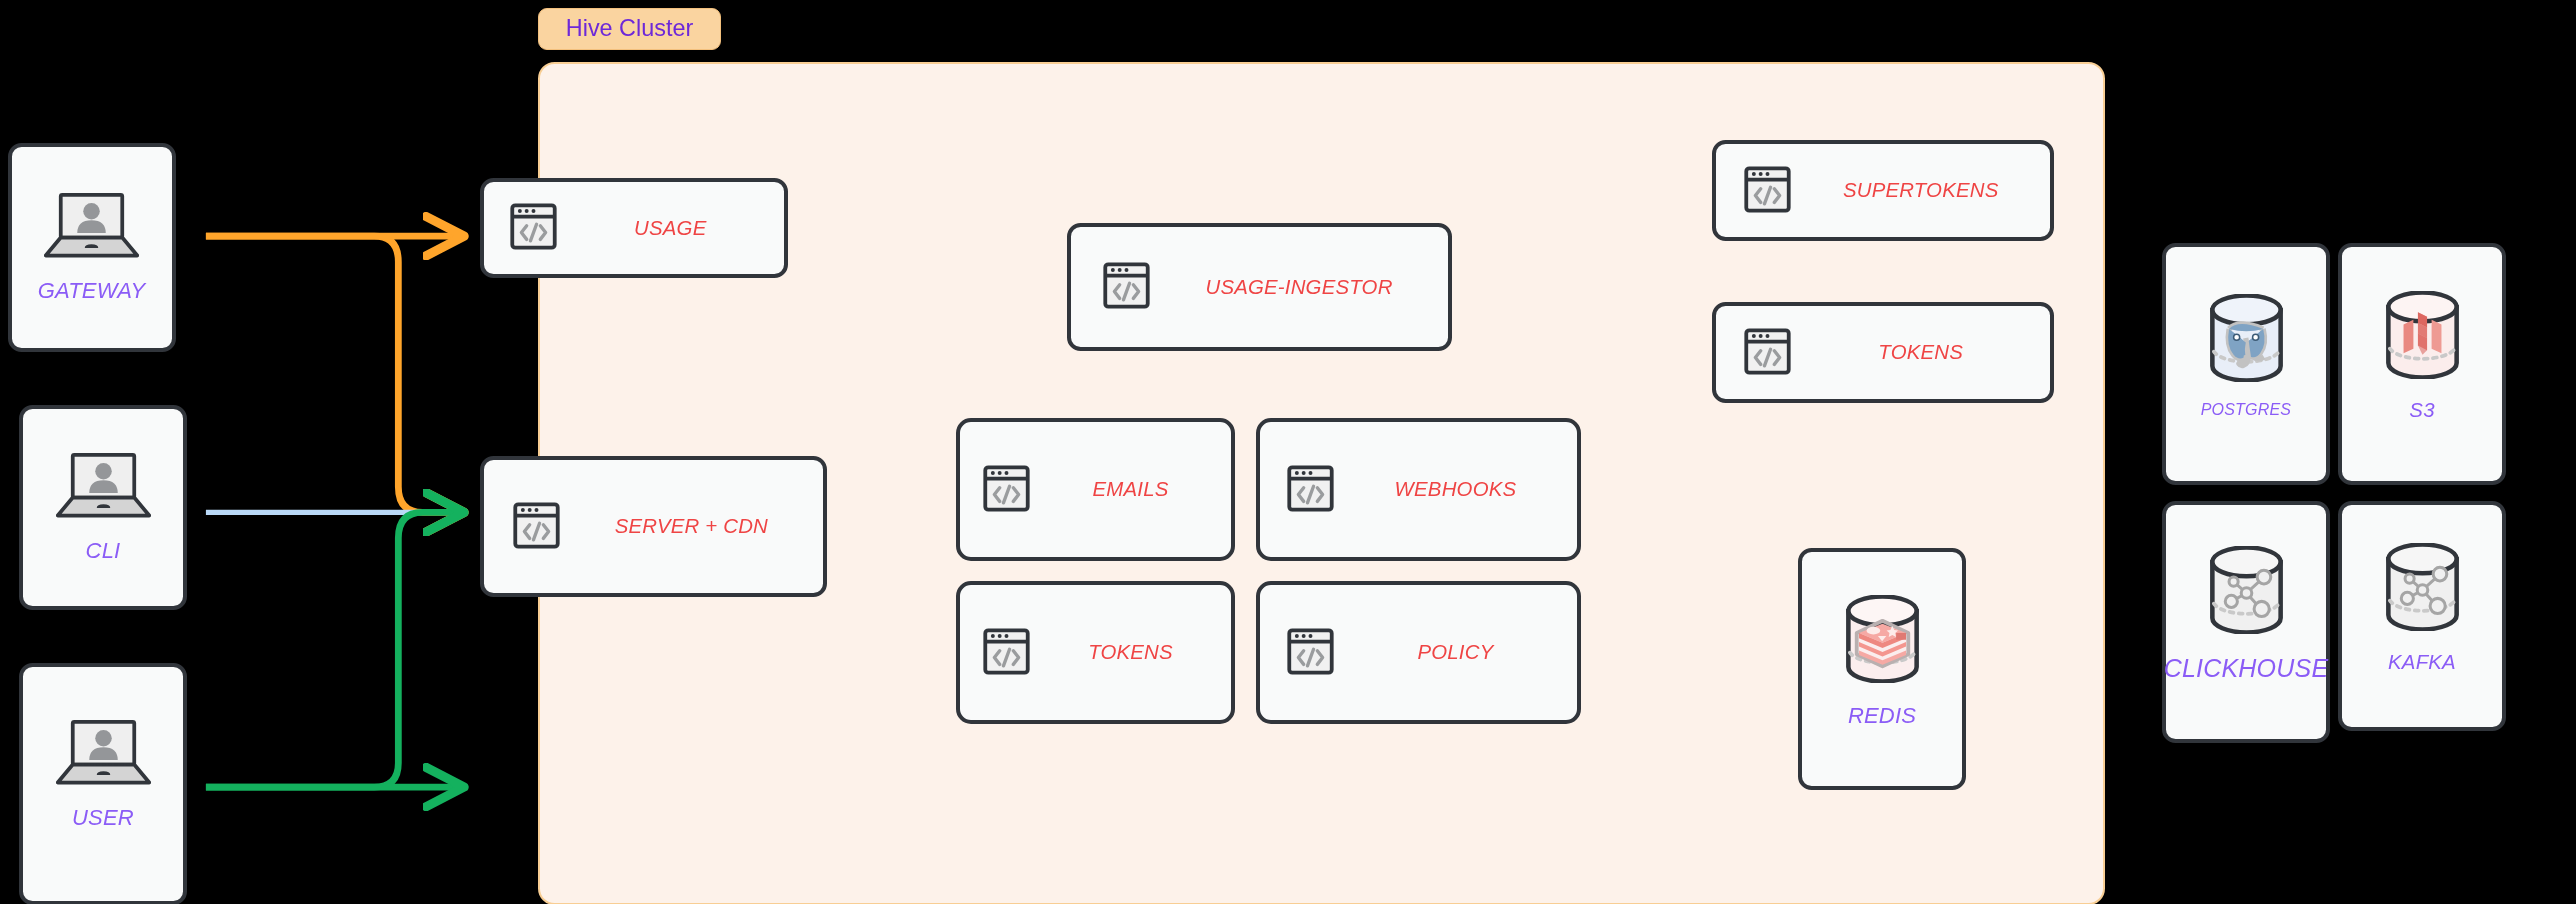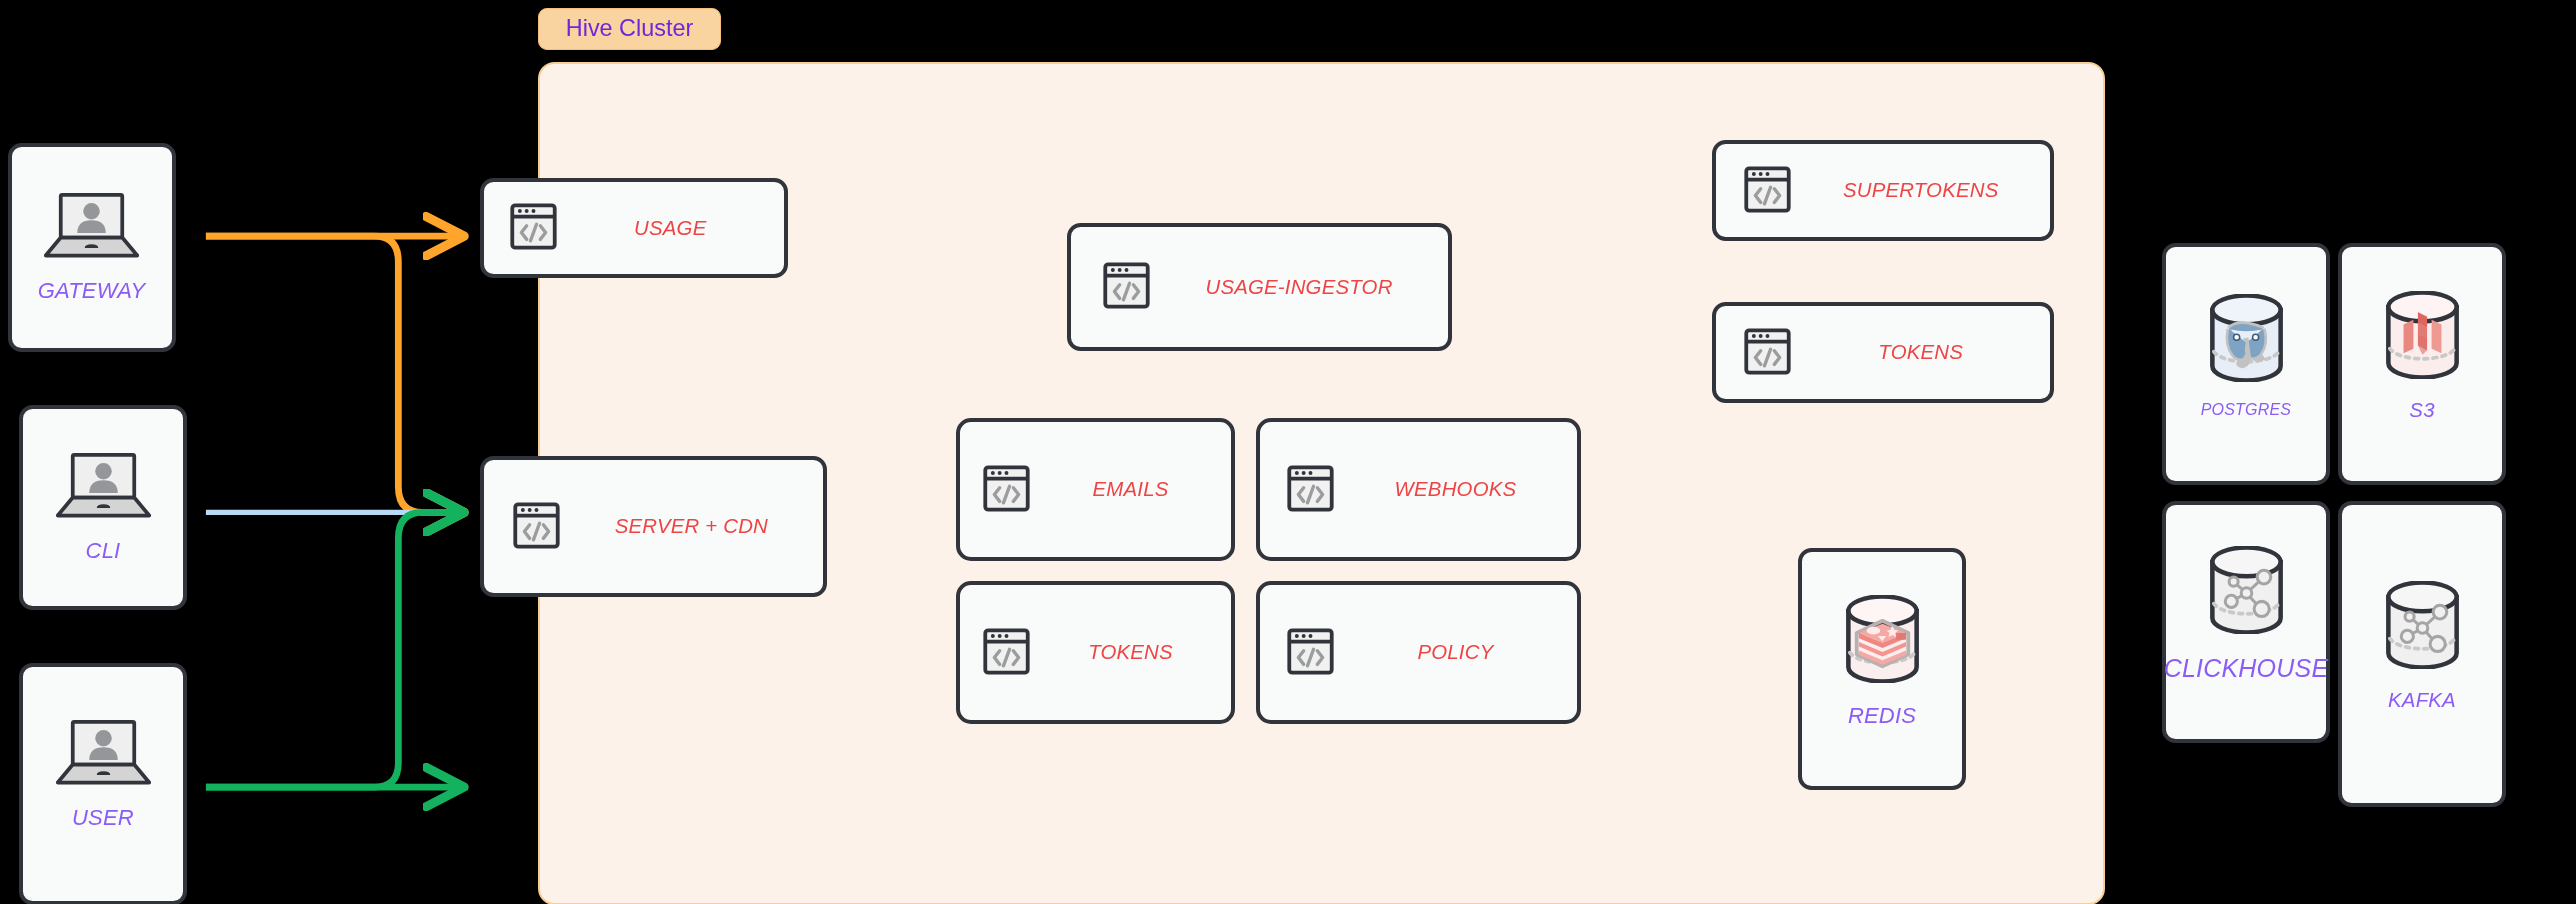--- a/index.html
+++ b/index.html
@@ -345,21 +345,21 @@
           <circle cx="39" cy="47" r="6"></circle>
           <circle cx="79" cy="41" r="9"></circle>
           <circle cx="36" cy="73" r="8"></circle>
           <circle cx="76" cy="83" r="10"></circle>
         </g>
       </svg>
     </span>
     <span class="node-label" style="font-size:25px;margin-top:16.6px;">CLICKHOUSE</span>
   </div>
 
-  <div class="node v" style="left:2338px;top:501px;width:168px;height:306px;">
+  <div class="node v" style="left:2338px;top:501px;width:168px;height:230px;">
     <span class="db-icon" style="margin-top:-15px;">
       <svg width="85" height="88" viewBox="0 0 112 116" xmlns="http://www.w3.org/2000/svg">
         <path d="M11 21 L11 95 a45 19 0 0 0 90 0 L101 21 Z" fill="#F0F0F0" stroke="#31353B" stroke-width="6"></path>
         <ellipse cx="56" cy="21" rx="45" ry="19" fill="#F6F6F6" stroke="#31353B" stroke-width="6"></ellipse>
         <path d="M13 76 a45 19 0 0 0 86 0" fill="none" stroke="#C9C9C9" stroke-width="5" stroke-dasharray="5 7" stroke-linecap="round"></path>
         <g stroke="#A5A5A5" stroke-width="4" fill="none">
           <path d="M40 48 L56 62 L78 42 M56 62 L38 72 M56 62 L74 82"></path>
         </g>
         <g fill="#F0F0F0" stroke="#A5A5A5" stroke-width="4">
           <circle cx="56" cy="62" r="7"></circle>

